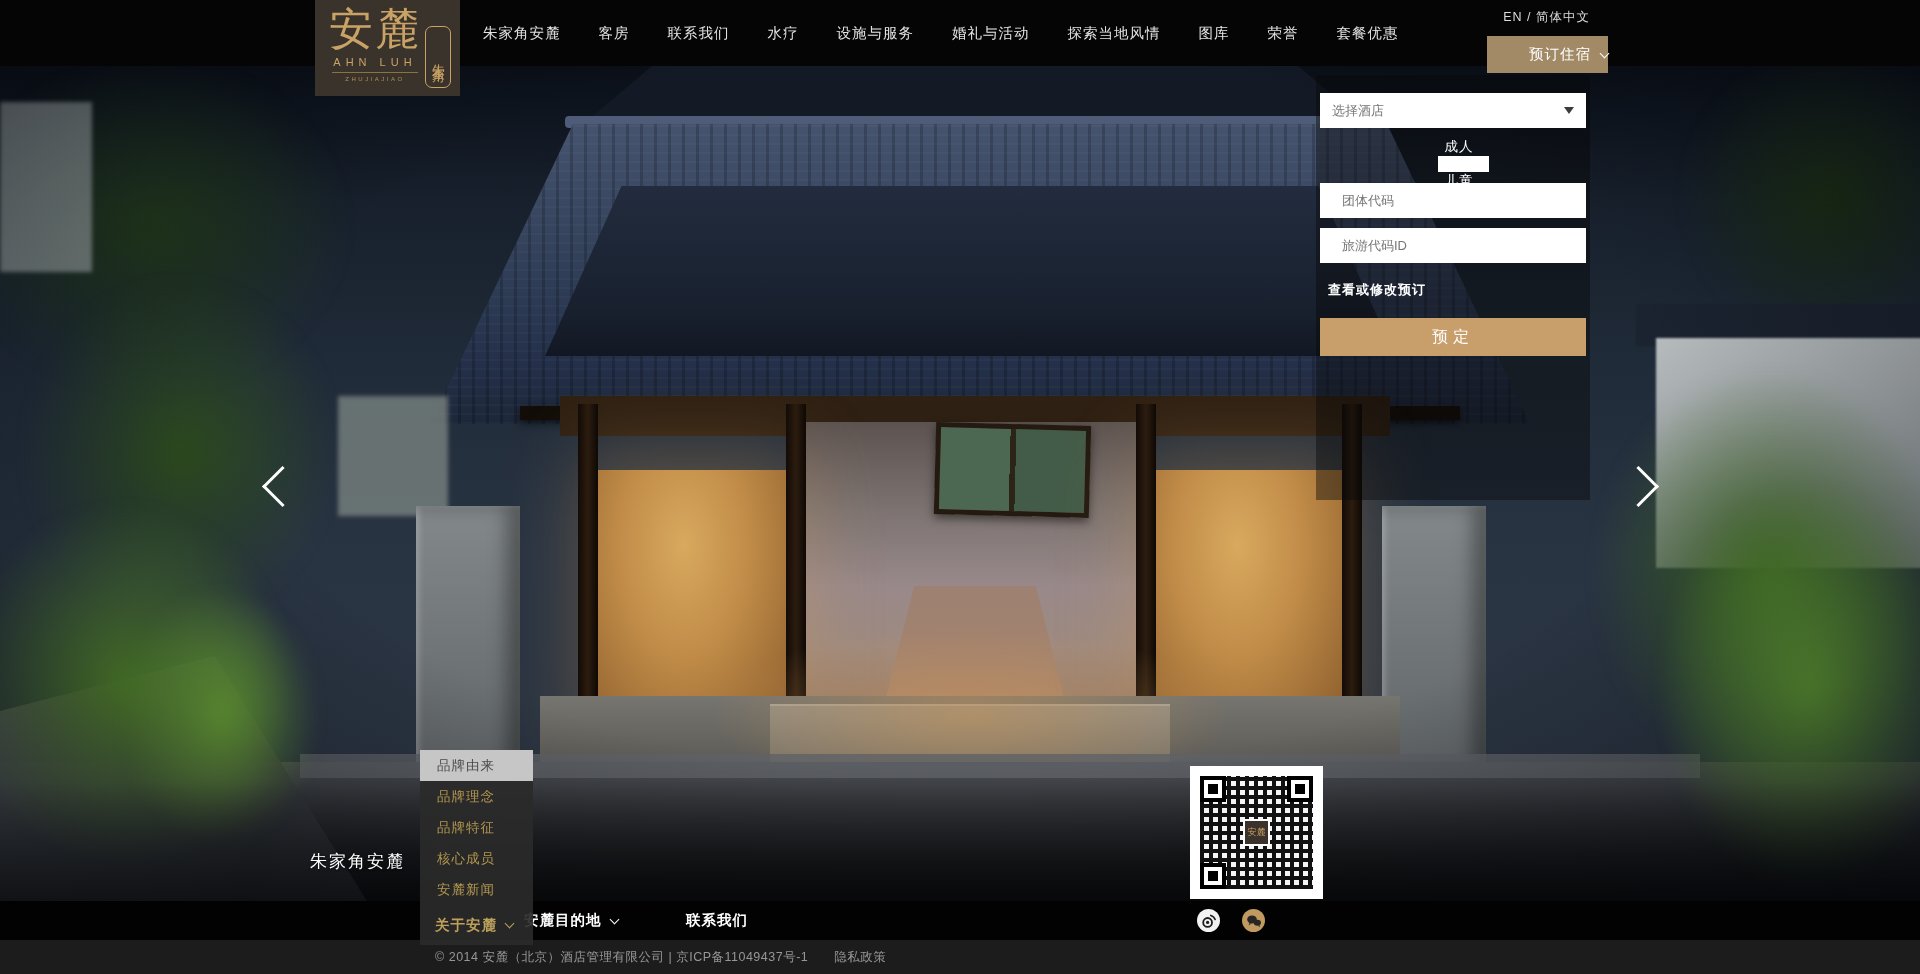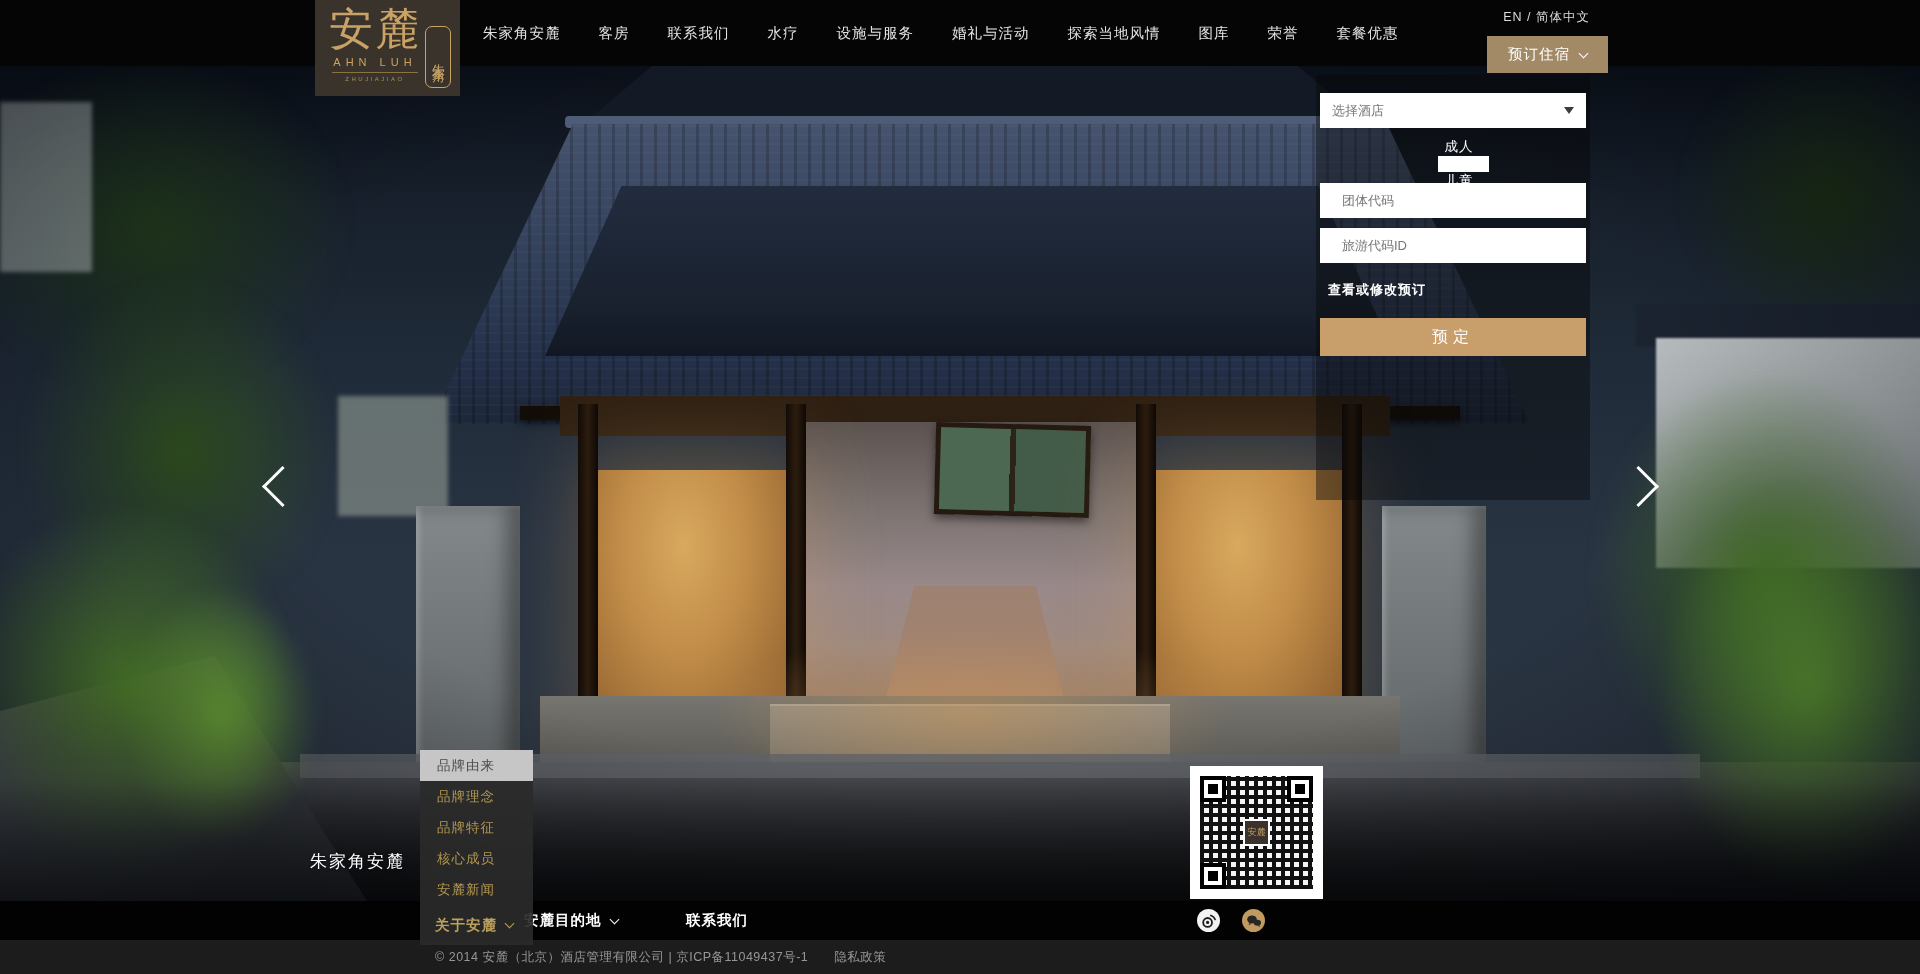--- a/index.html
+++ b/index.html
@@ -102,21 +102,21 @@
   .logo-rule { width:86px; height:1px; background:#8a7340; margin-top:4px; }
   .logo-sub { color:#b08f53; font-size:6px; letter-spacing:2.5px; margin-top:3px; white-space:nowrap; }
   .logo-seal { width:26px; height:62px; border:1px solid #c9a265; border-radius:7px; margin-top:20px; margin-left:4px;
                display:flex; align-items:center; justify-content:center;
                writing-mode:vertical-rl; color:#c9a265; font-size:13px; letter-spacing:3px; }
   .nav { position:absolute; left:483px; top:0; height:66px; display:flex; align-items:center; gap:38px; }
   .nav a { color:#e3e3e3; font-size:14.5px; text-decoration:none; letter-spacing:1px; cursor:pointer; white-space:nowrap; }
   .lang { position:absolute; right:330px; top:9px; color:#dcdcdc; font-size:12.5px; letter-spacing:1px; cursor:pointer; }
   .book-btn { position:absolute; left:1487px; top:36px; width:121px; height:37px; background:#a28a66; border:none;
               color:#fff; font-size:14.5px; letter-spacing:1px; cursor:pointer; z-index:40;
-              display:flex; align-items:center; justify-content:center; gap:10px; font-family:inherit; }
+              display:flex; align-items:center; justify-content:flex-end; gap:10px; font-family:inherit; }
   .chev { display:inline-block; border-style:solid; border-color:currentColor; border-width:0 1.8px 1.8px 0; padding:3px; }
   .chev-down { transform:rotate(45deg); margin-top:-3px; }
 
   
   .booking { position:absolute; left:1316px; top:75px; width:274px; height:425px; background:rgba(8,8,8,.42);
              z-index:28; padding:18px 4px 0 4px; }
   .field { position:relative; width:266px; height:35px; background:#fff; margin-bottom:10px;padding-left:10px; }
   .field input { width:100%; height:100%; border:none; outline:none; background:transparent; padding:0 34px 0 12px;
                  font-size:13px; color:#555; font-family:inherit; }
   .field input::placeholder { color:#767676; opacity:1; }

